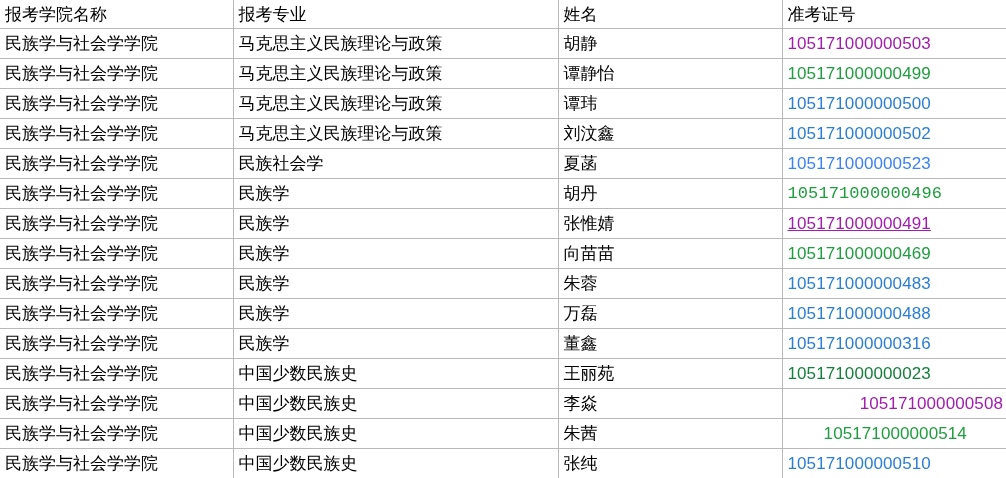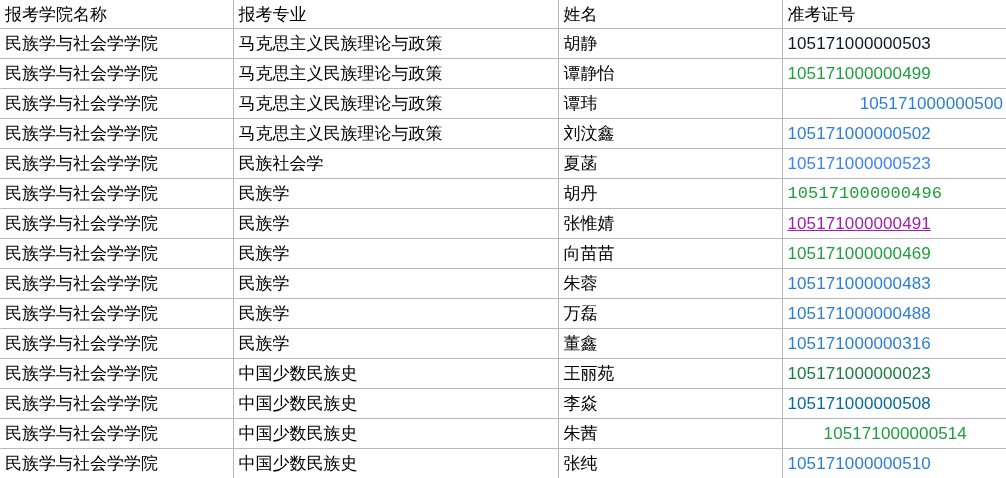--- a/index.html
+++ b/index.html
@@ -70,33 +70,33 @@
       <th>报考专业</th>
       <th>姓名</th>
       <th>准考证号</th>
     </tr>
   </thead>
   <tbody>
       <tr>
         <td>民族学与社会学学院</td>
         <td>马克思主义民族理论与政策</td>
         <td>胡静</td>
-        <td class="admitnum" style="color: #0f172a;">105171000000503</td>
+        <td class="admitnum" style="color: #a21caf;">105171000000503</td>
       </tr>
       <tr>
         <td>民族学与社会学学院</td>
         <td>马克思主义民族理论与政策</td>
         <td>谭静怡</td>
         <td class="admitnum" style="color: rgb(30, 158, 62);">105171000000499</td>
       </tr>
       <tr>
         <td>民族学与社会学学院</td>
         <td>马克思主义民族理论与政策</td>
         <td>谭玮</td>
-        <td class="admitnum" style="color: rgb(42, 127, 212); text-align: right;">105171000000500</td>
+        <td class="admitnum" style="color: rgb(42, 127, 212);">105171000000500</td>
       </tr>
       <tr>
         <td>民族学与社会学学院</td>
         <td>马克思主义民族理论与政策</td>
         <td>刘汶鑫</td>
         <td class="admitnum" style="color: rgb(42, 127, 212);">105171000000502</td>
       </tr>
       <tr>
         <td>民族学与社会学学院</td>
         <td>民族社会学</td>
@@ -142,21 +142,21 @@
       <tr>
         <td>民族学与社会学学院</td>
         <td>中国少数民族史</td>
         <td>王丽苑</td>
         <td class="admitnum" style="color: #15803d;">105171000000023</td>
       </tr>
       <tr>
         <td>民族学与社会学学院</td>
         <td>中国少数民族史</td>
         <td>李焱</td>
-        <td class="admitnum" style="color: #0369a1;">105171000000508</td>
+        <td class="admitnum" style="color: #a21caf; text-align: right;">105171000000508</td>
       </tr>
       <tr>
         <td>民族学与社会学学院</td>
         <td>中国少数民族史</td>
         <td>朱茜</td>
         <td class="admitnum" style="color: rgb(30, 158, 62); text-align: center;">105171000000514</td>
       </tr>
       <tr>
         <td>民族学与社会学学院</td>
         <td>中国少数民族史</td>

